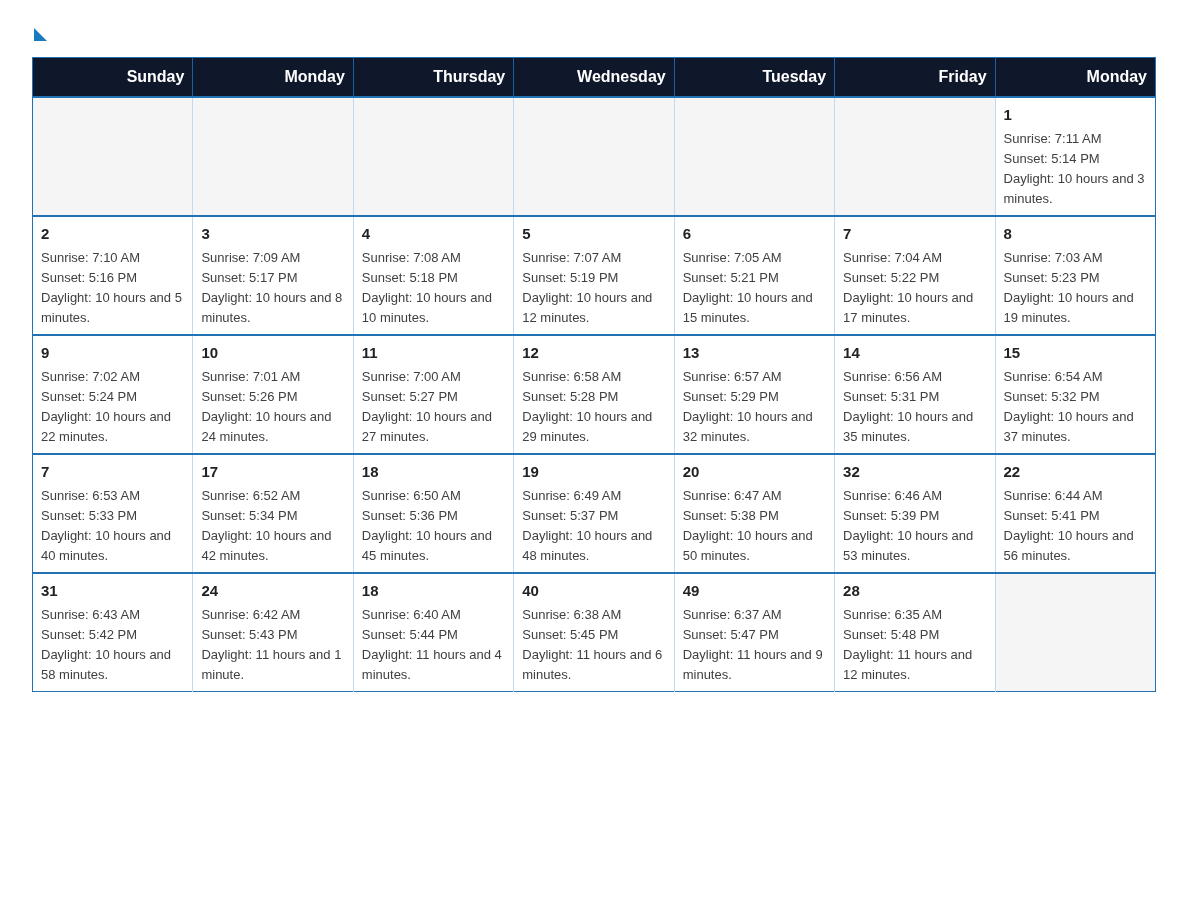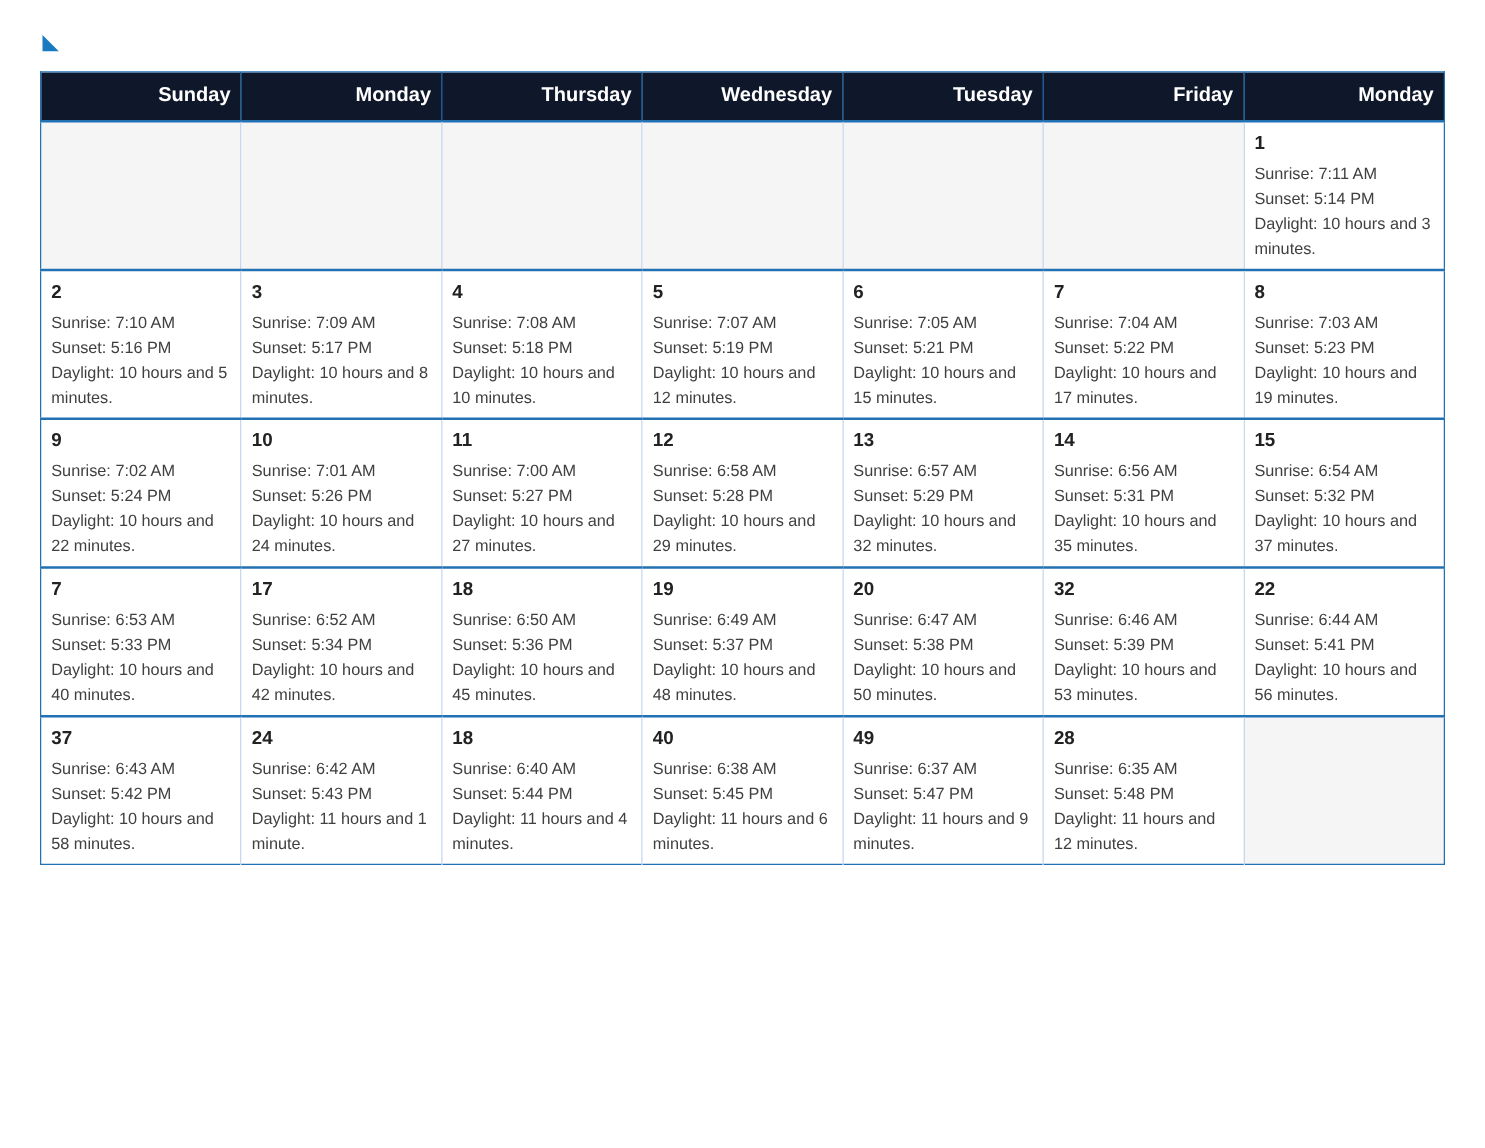--- a/index.html
+++ b/index.html
@@ -236,21 +236,21 @@
           <span class="day-number">32</span>
           <div class="day-info">Sunrise: 6:46 AM<br>Sunset: 5:39 PM<br>Daylight: 10 hours and 53 minutes.</div>
         </td>
         <td>
           <span class="day-number">22</span>
           <div class="day-info">Sunrise: 6:44 AM<br>Sunset: 5:41 PM<br>Daylight: 10 hours and 56 minutes.</div>
         </td>
       </tr>
       <tr>
         <td>
-          <span class="day-number">37</span>
+          <span class="day-number">31</span>
           <div class="day-info">Sunrise: 6:43 AM<br>Sunset: 5:42 PM<br>Daylight: 10 hours and 58 minutes.</div>
         </td>
         <td>
           <span class="day-number">24</span>
           <div class="day-info">Sunrise: 6:42 AM<br>Sunset: 5:43 PM<br>Daylight: 11 hours and 1 minute.</div>
         </td>
         <td>
           <span class="day-number">18</span>
           <div class="day-info">Sunrise: 6:40 AM<br>Sunset: 5:44 PM<br>Daylight: 11 hours and 4 minutes.</div>
         </td>

